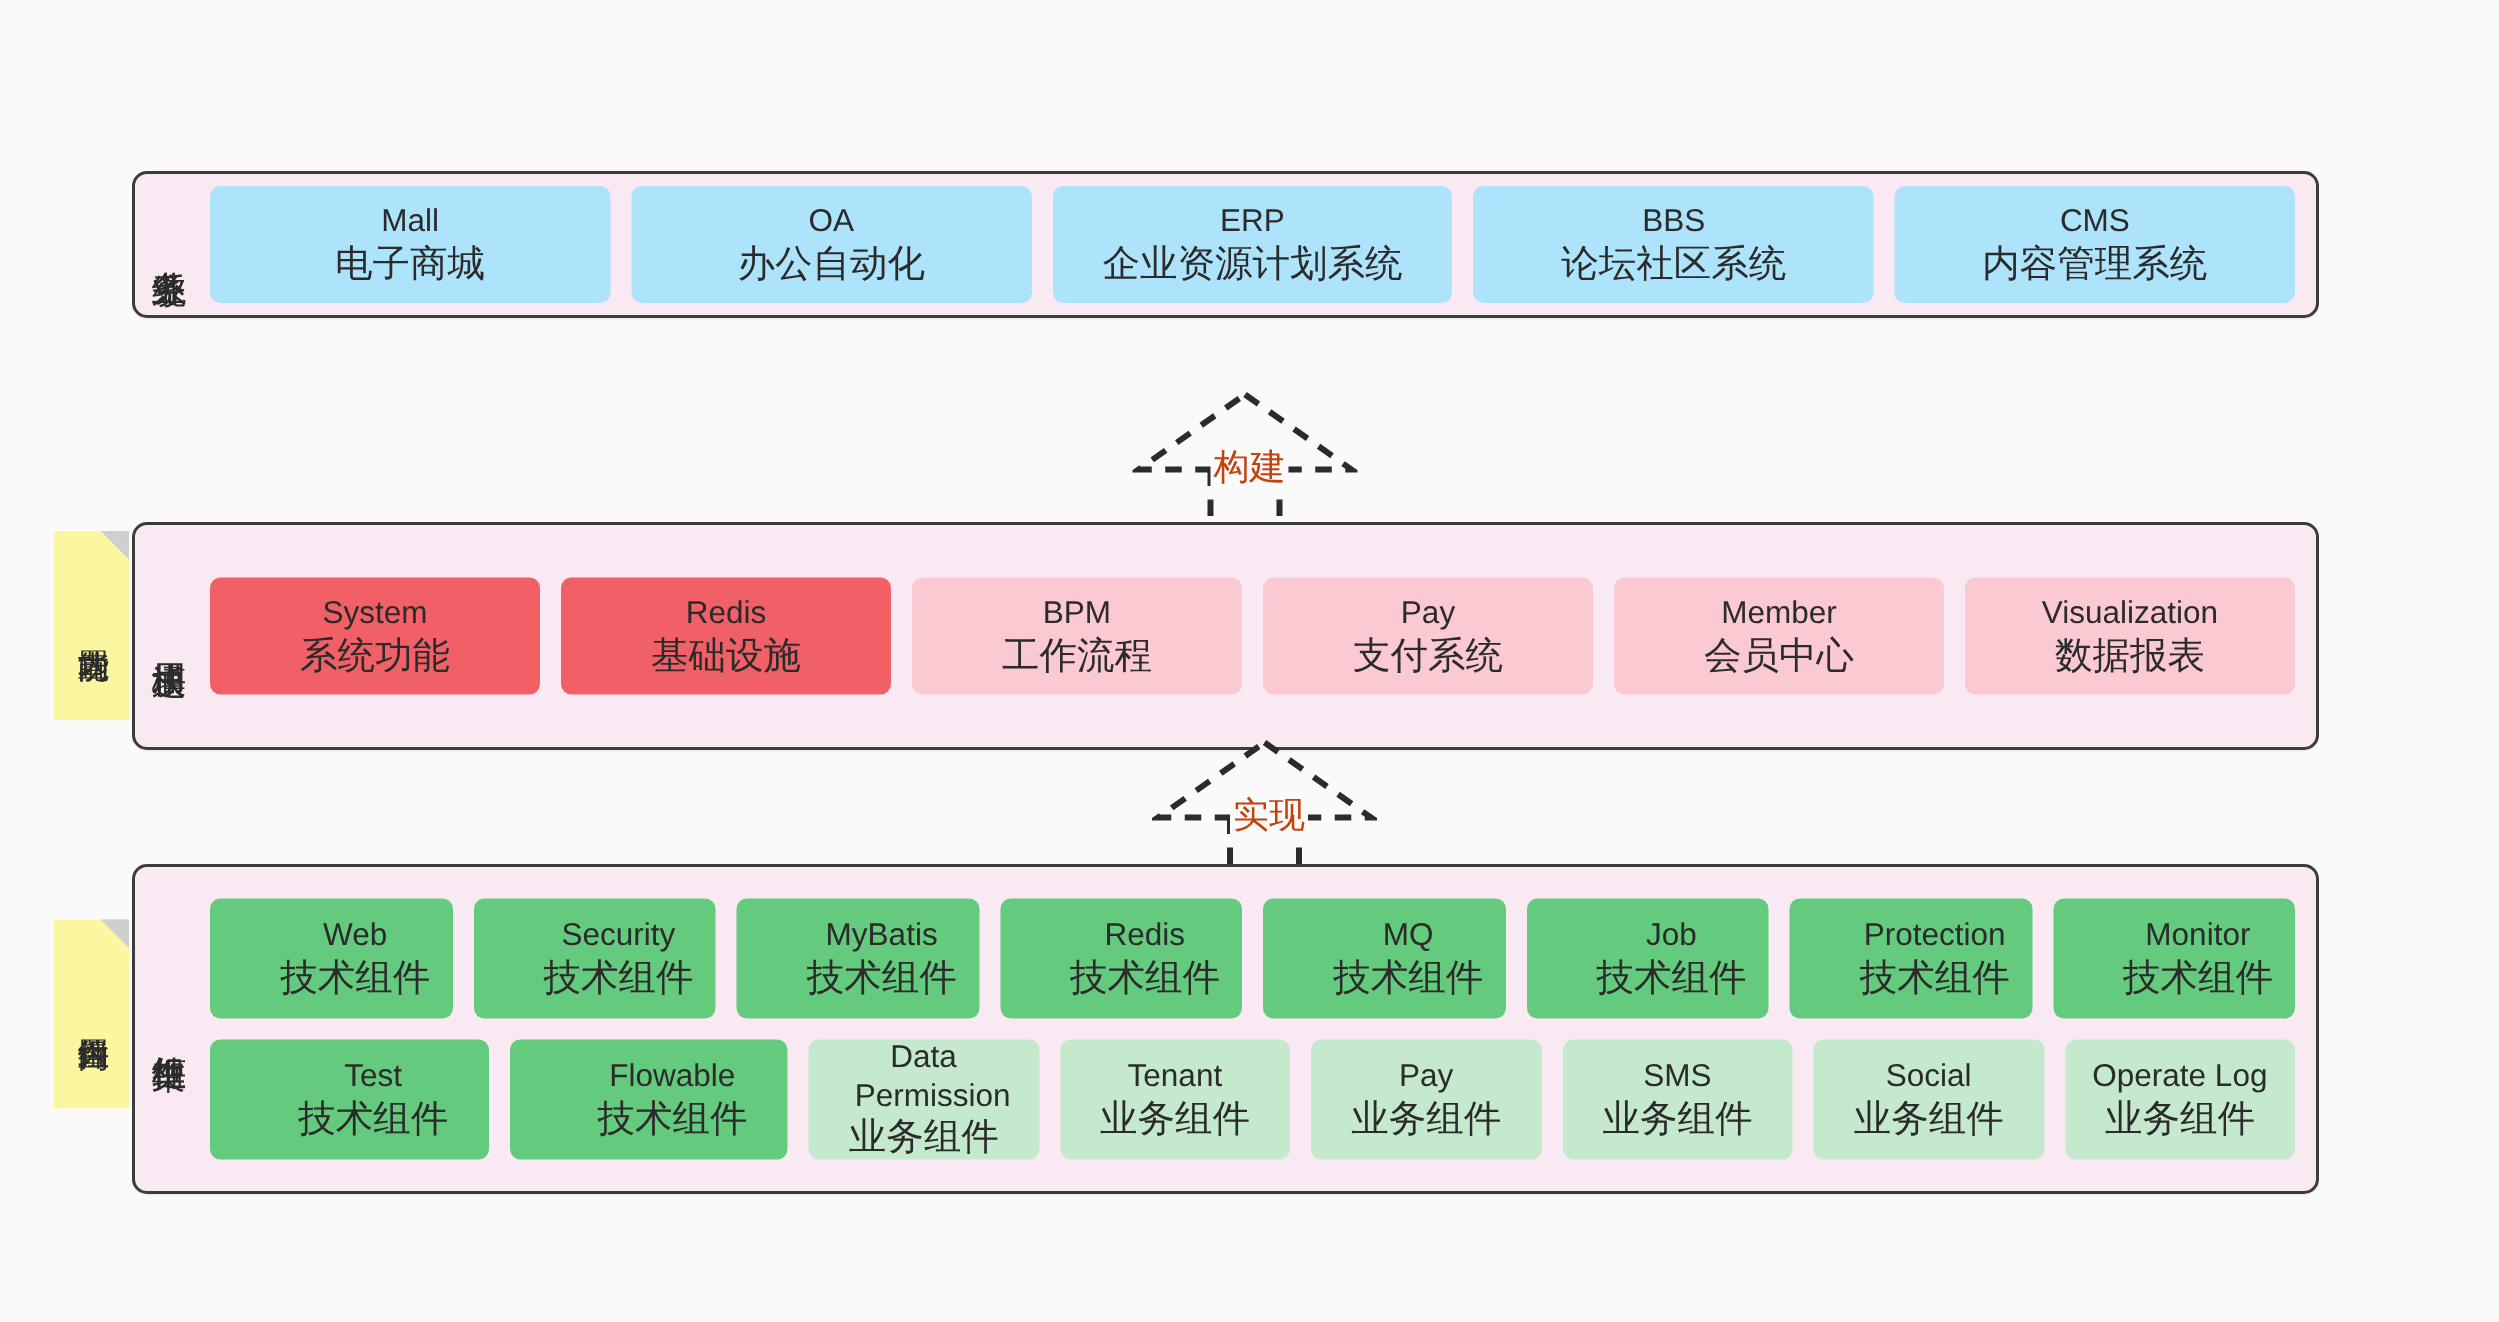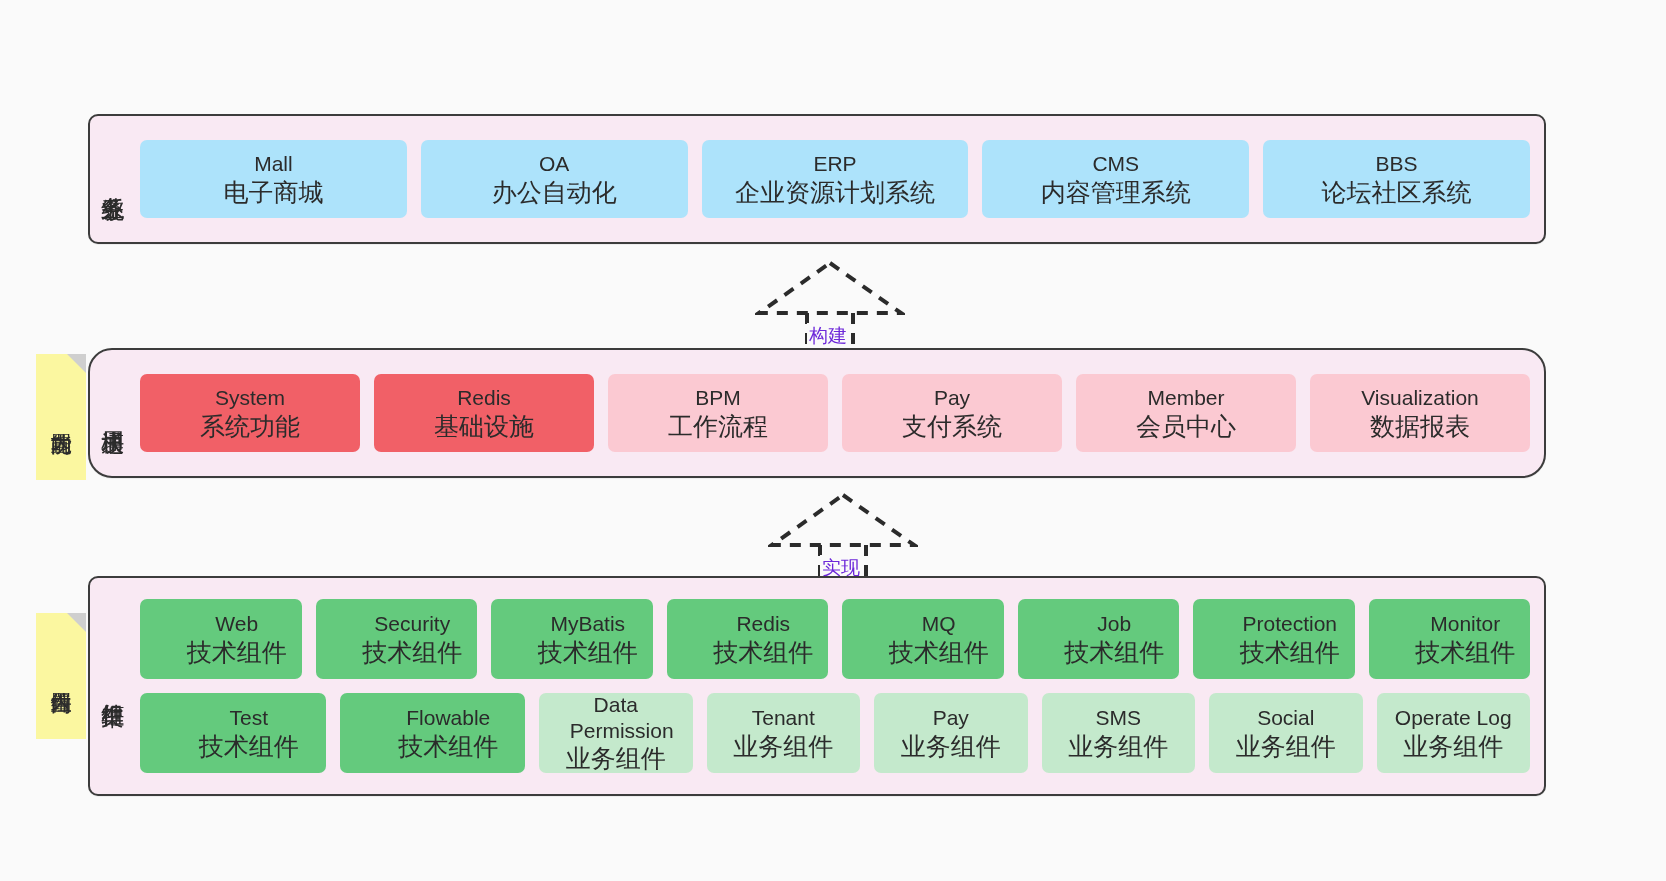--- a/index.html
+++ b/index.html
@@ -105,58 +105,57 @@
     top: 0; right: 0;
     width: 0; height: 0;
     border-top: 19px solid #cfcfcf;
     border-left: 19px solid transparent;
   }
 
   
   .connector { position: absolute; }
   .connector .conn-label {
     position: absolute;
-    font-size: 19px;
-    color: #6d28d9;
+    font-size: 24px;
+    color: #c2410c;
     background: #fafafa;
     padding: 0 2px;
     white-space: nowrap;
     user-select: none;
-    margin-top: 28px;
   }
 </style>
 </head>
 <body>
 
 <div id="stage">
 
-  <div class="layer" style="left:88px; top:114px; width:1458px; height:130px;">
+  <div class="layer" style="left:88px; top:114px; width:1458px; height:98px;">
     <div class="layer-title">业务系统</div>
     <div class="layer-body">
       <div class="rows">
         <div class="row" style="height:78px;">
           <div class="card c-blue">
             <div class="t1">Mall</div>
             <div class="t2">电子商城</div>
           </div>
           <div class="card c-blue">
             <div class="t1">OA</div>
             <div class="t2">办公自动化</div>
           </div>
           <div class="card c-blue">
             <div class="t1">ERP</div>
             <div class="t2">企业资源计划系统</div>
           </div>
           <div class="card c-blue">
+            <div class="t1">BBS</div>
+            <div class="t2">论坛社区系统</div>
+          </div>
+          <div class="card c-blue">
             <div class="t1">CMS</div>
             <div class="t2">内容管理系统</div>
-          </div>
-          <div class="card c-blue">
-            <div class="t1">BBS</div>
-            <div class="t2">论坛社区系统</div>
           </div>
         </div>
       </div>
     </div>
   </div>
 
   <div class="connector" style="left:755px; top:258px; width:150px; height:92px;">
     <svg width="150" height="92" viewBox="0 0 150 92">
 
       <polygon points="75,5 146,55 4,55" fill="#fafafa" stroke="#2b2b2b" stroke-width="4" stroke-dasharray="11,9" stroke-linejoin="miter"></polygon>
@@ -165,21 +164,21 @@
       <line x1="98" y1="55" x2="98" y2="92" stroke="#2b2b2b" stroke-width="4" stroke-dasharray="11,9"></line>
     </svg>
     <span class="conn-label" style="left:52px; top:37px;">构建</span>
   </div>
 
   <div class="note" style="left:36px; top:354px; height:126px;">
     <span class="fold"></span>
     <span>内置功能</span>
   </div>
 
-  <div class="layer" style="left:88px; top:348px; width:1458px; height:130px;border-radius:24px;">
+  <div class="layer" style="left:88px; top:348px; width:1458px; height:152px;">
     <div class="layer-title">通用模块</div>
     <div class="layer-body">
       <div class="rows">
         <div class="row" style="height:78px;">
           <div class="card c-red">
             <div class="t1">System</div>
             <div class="t2">系统功能</div>
           </div>
           <div class="card c-red">
             <div class="t1">Redis</div>

